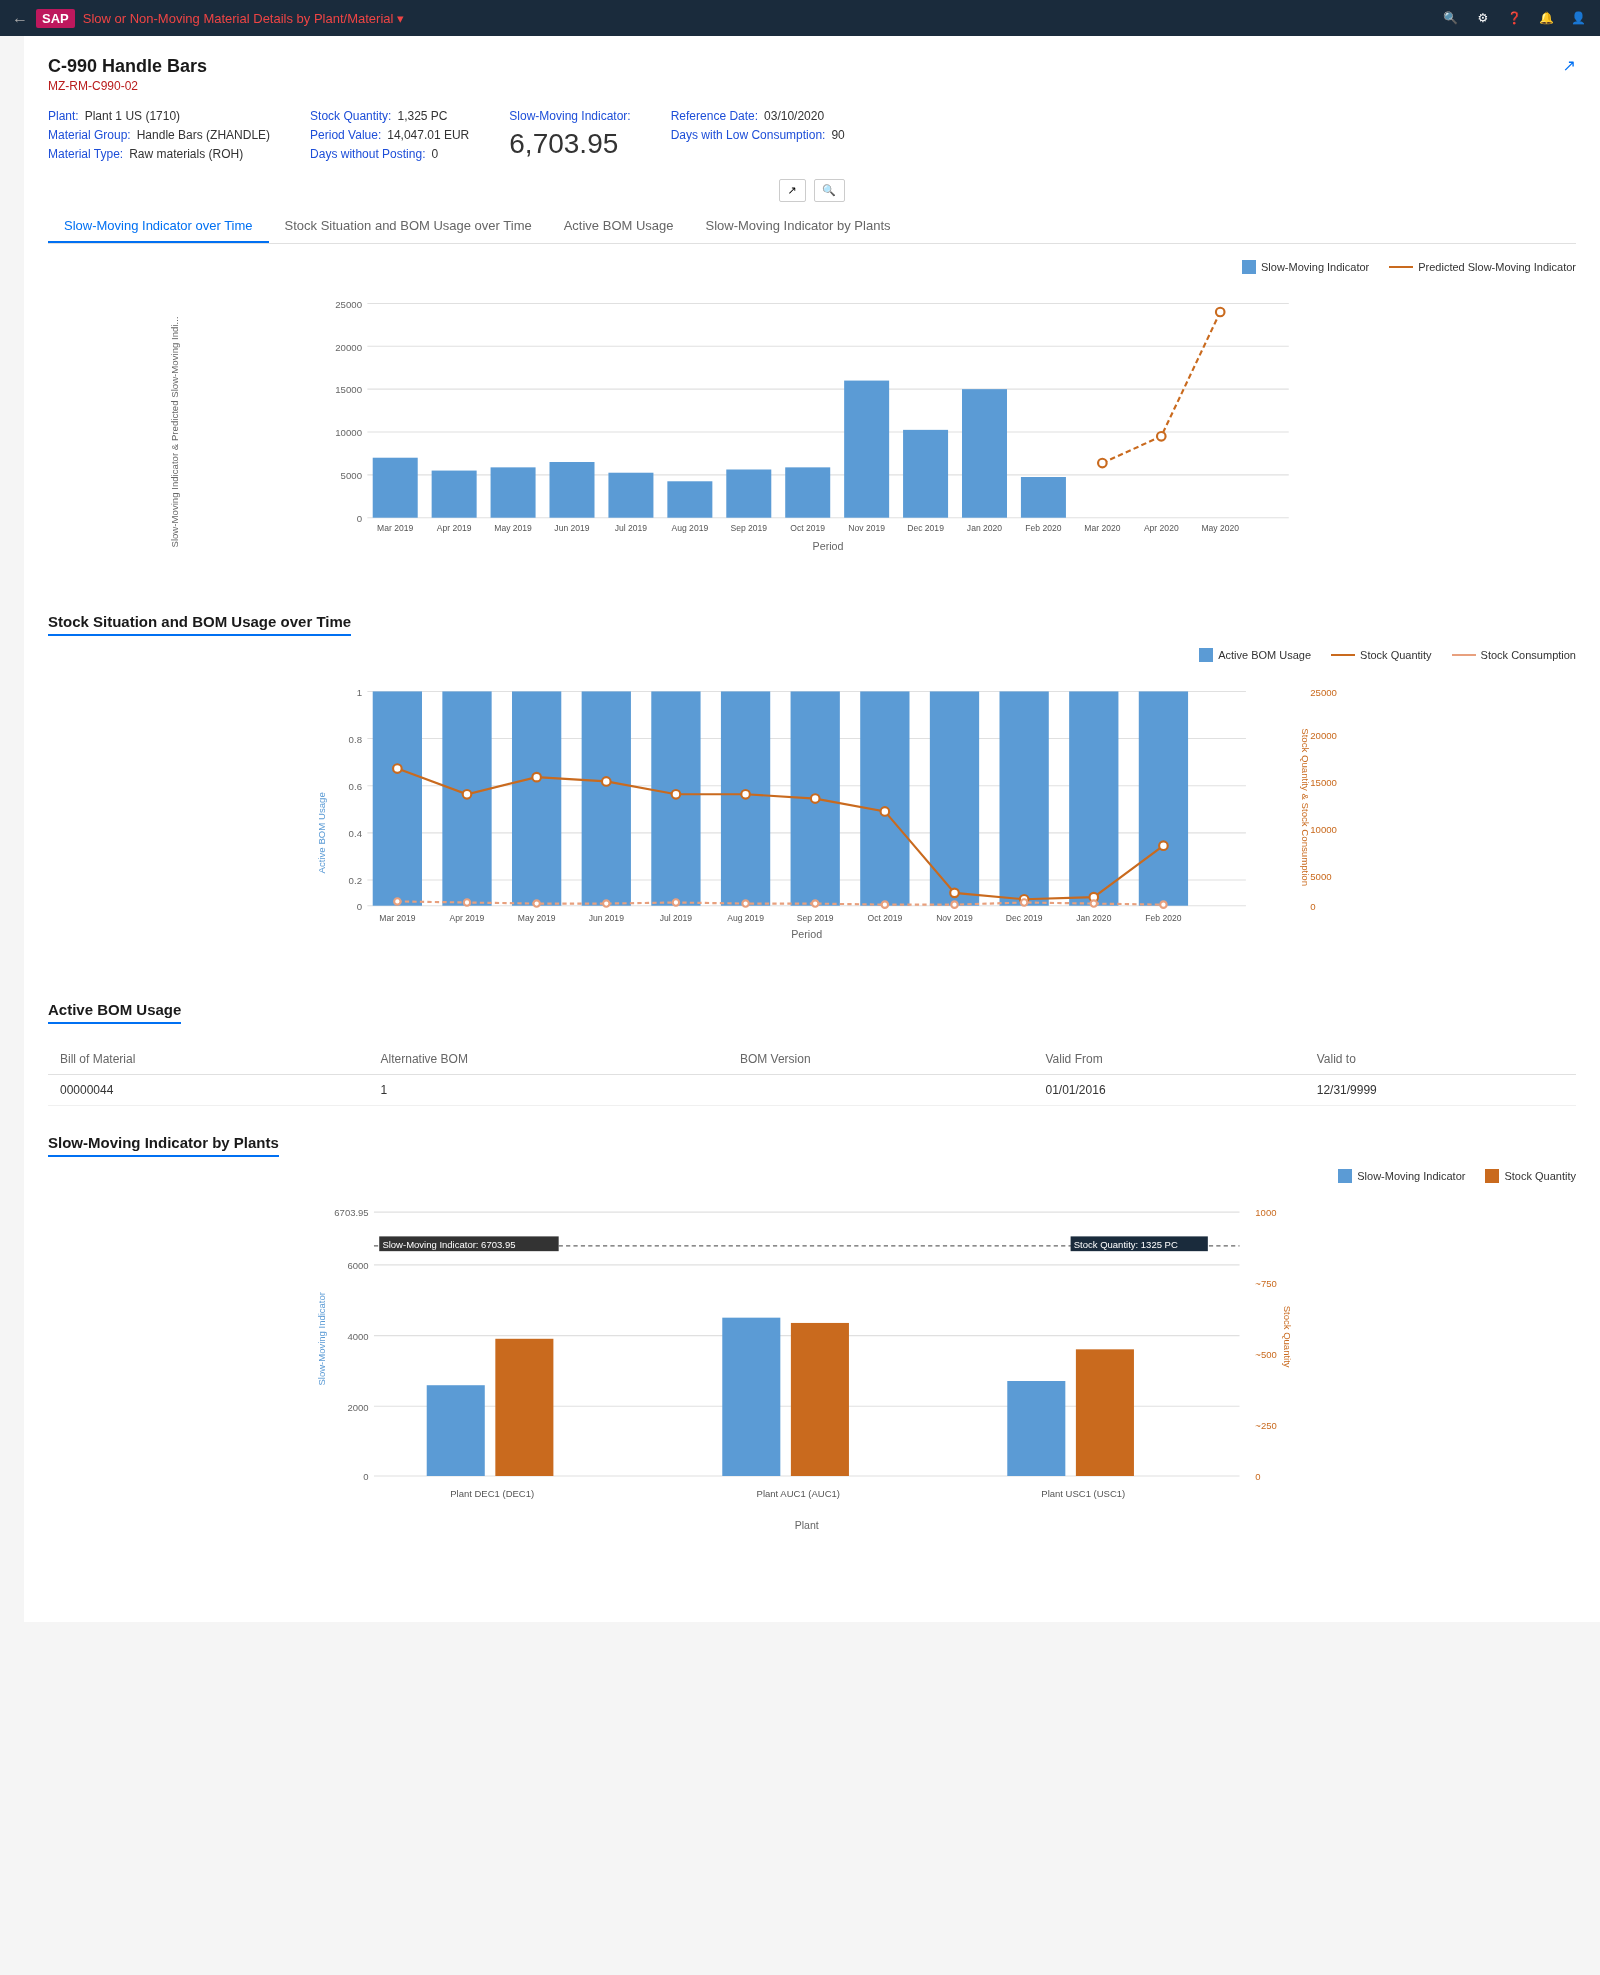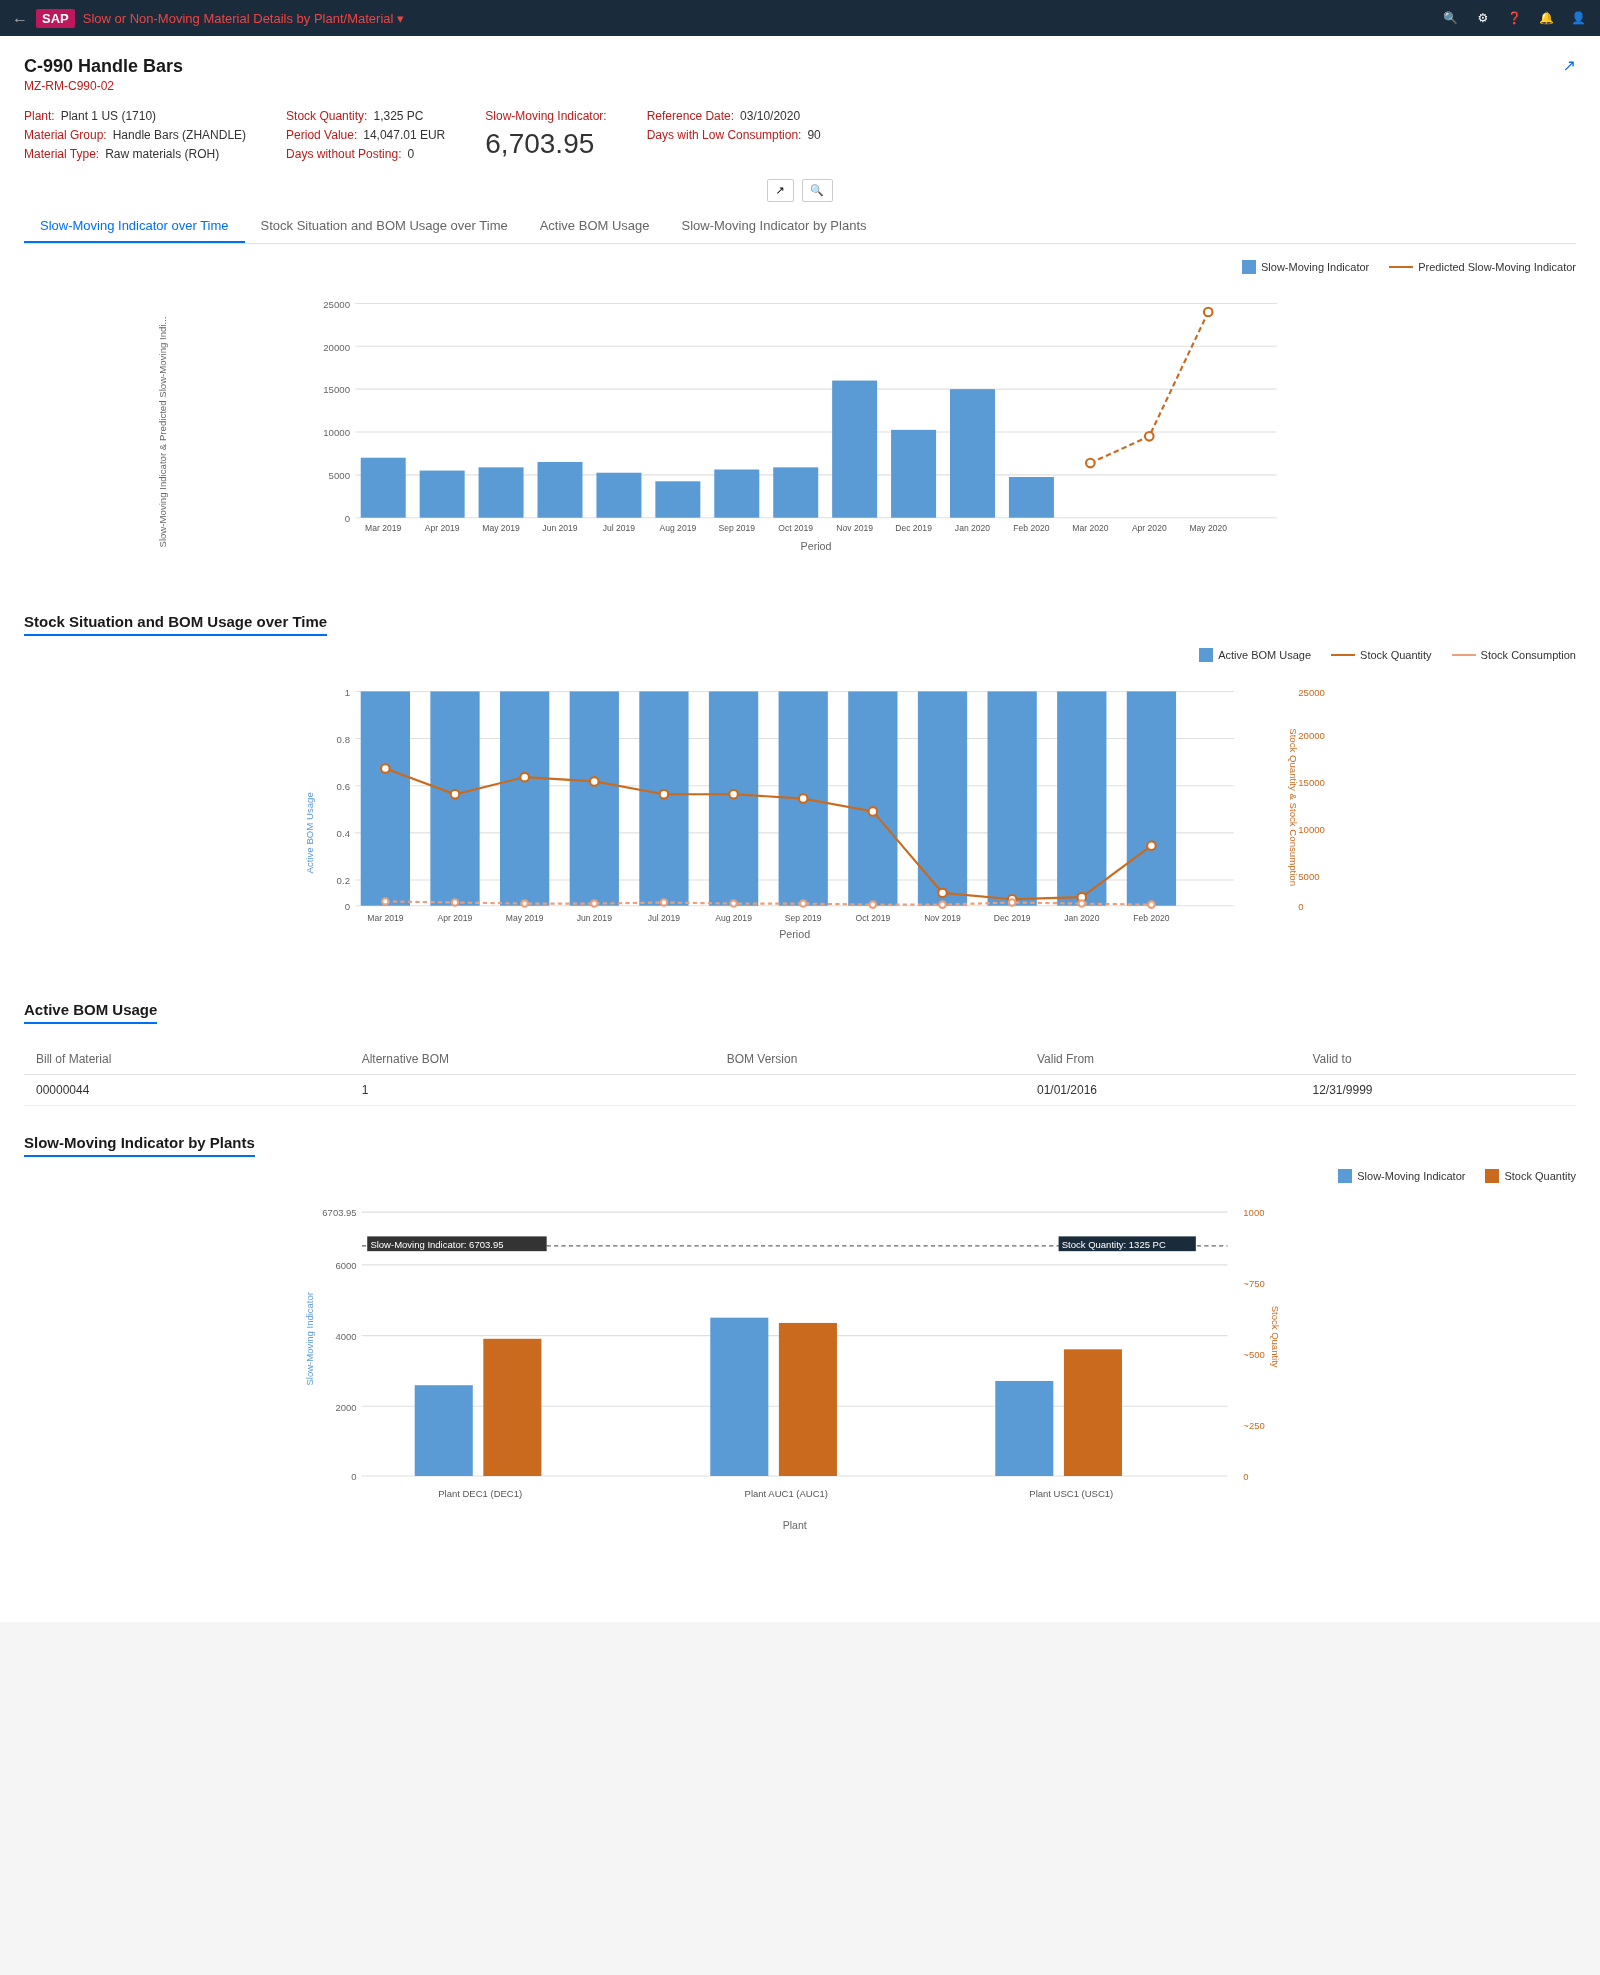--- a/index.html
+++ b/index.html
@@ -23,33 +23,33 @@
       font-size: 13px;
       padding: 2px 6px;
       border-radius: 2px;
     }
     .top-nav .page-title { font-size: 13px; color: #ef4444; }
     .top-nav .nav-right { display: flex; align-items: center; gap: 14px; }
     .nav-icon { width: 18px; height: 18px; display: flex; align-items: center; justify-content: center; cursor: pointer; }
     .back-btn { cursor: pointer; color: #aaa; font-size: 16px; }
 
     
-    .main-content { background: #fff; padding: 20px 24px; }
+    .main-content { background: #fff; padding: 20px 24px; margin-left: 24px; }
 
     
     .page-header { display: flex; justify-content: space-between; align-items: flex-start; margin-bottom: 16px; }
     .page-header-left .material-title { font-size: 18px; font-weight: 600; color: #1a1a1a; }
     .page-header-left .material-id { font-size: 12px; color: #b91c1c; margin-top: 2px; }
     .share-icon { color: #0070f2; cursor: pointer; font-size: 16px; }
 
     
     .info-section { display: flex; gap: 40px; margin-bottom: 18px; }
     .info-group { display: flex; flex-direction: column; gap: 5px; }
     .info-row { display: flex; gap: 6px; font-size: 12px; }
-    .info-label { color: #b91c1c; }
+    .info-label { color: #1d4ed8; }
     .info-value { color: #333; font-weight: 400; }
     .big-indicator { font-size: 28px; font-weight: 300; color: #333; }
 
     
     .chart-controls { display: flex; justify-content: center; margin-bottom: 8px; gap: 8px; }
     .ctrl-btn { border: 1px solid #ccc; background: #fff; padding: 4px 8px; cursor: pointer; border-radius: 2px; font-size: 11px; }
 
     
     .tabs { display: flex; border-bottom: 1px solid #e0e0e0; margin-bottom: 16px; gap: 0; }
     .tab { padding: 8px 16px; cursor: pointer; font-size: 13px; color: #666; border-bottom: 2px solid transparent; white-space: nowrap; }

